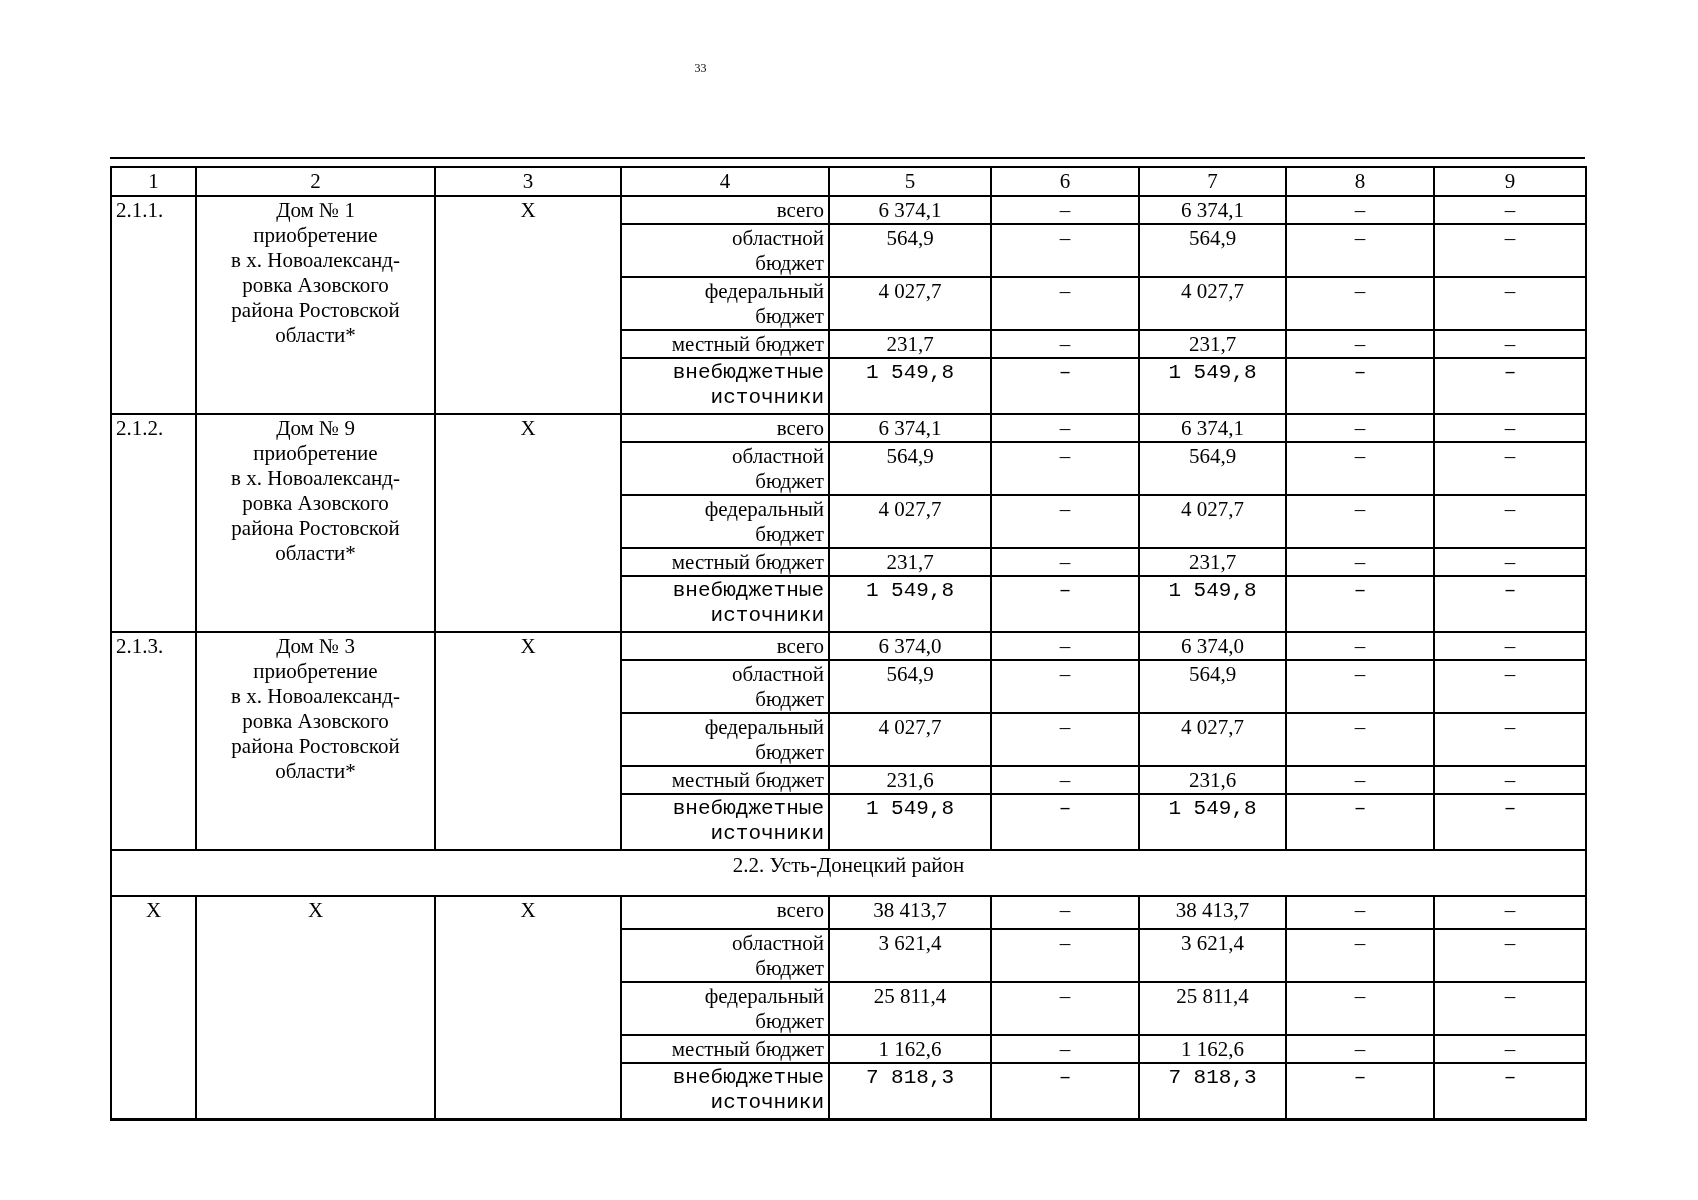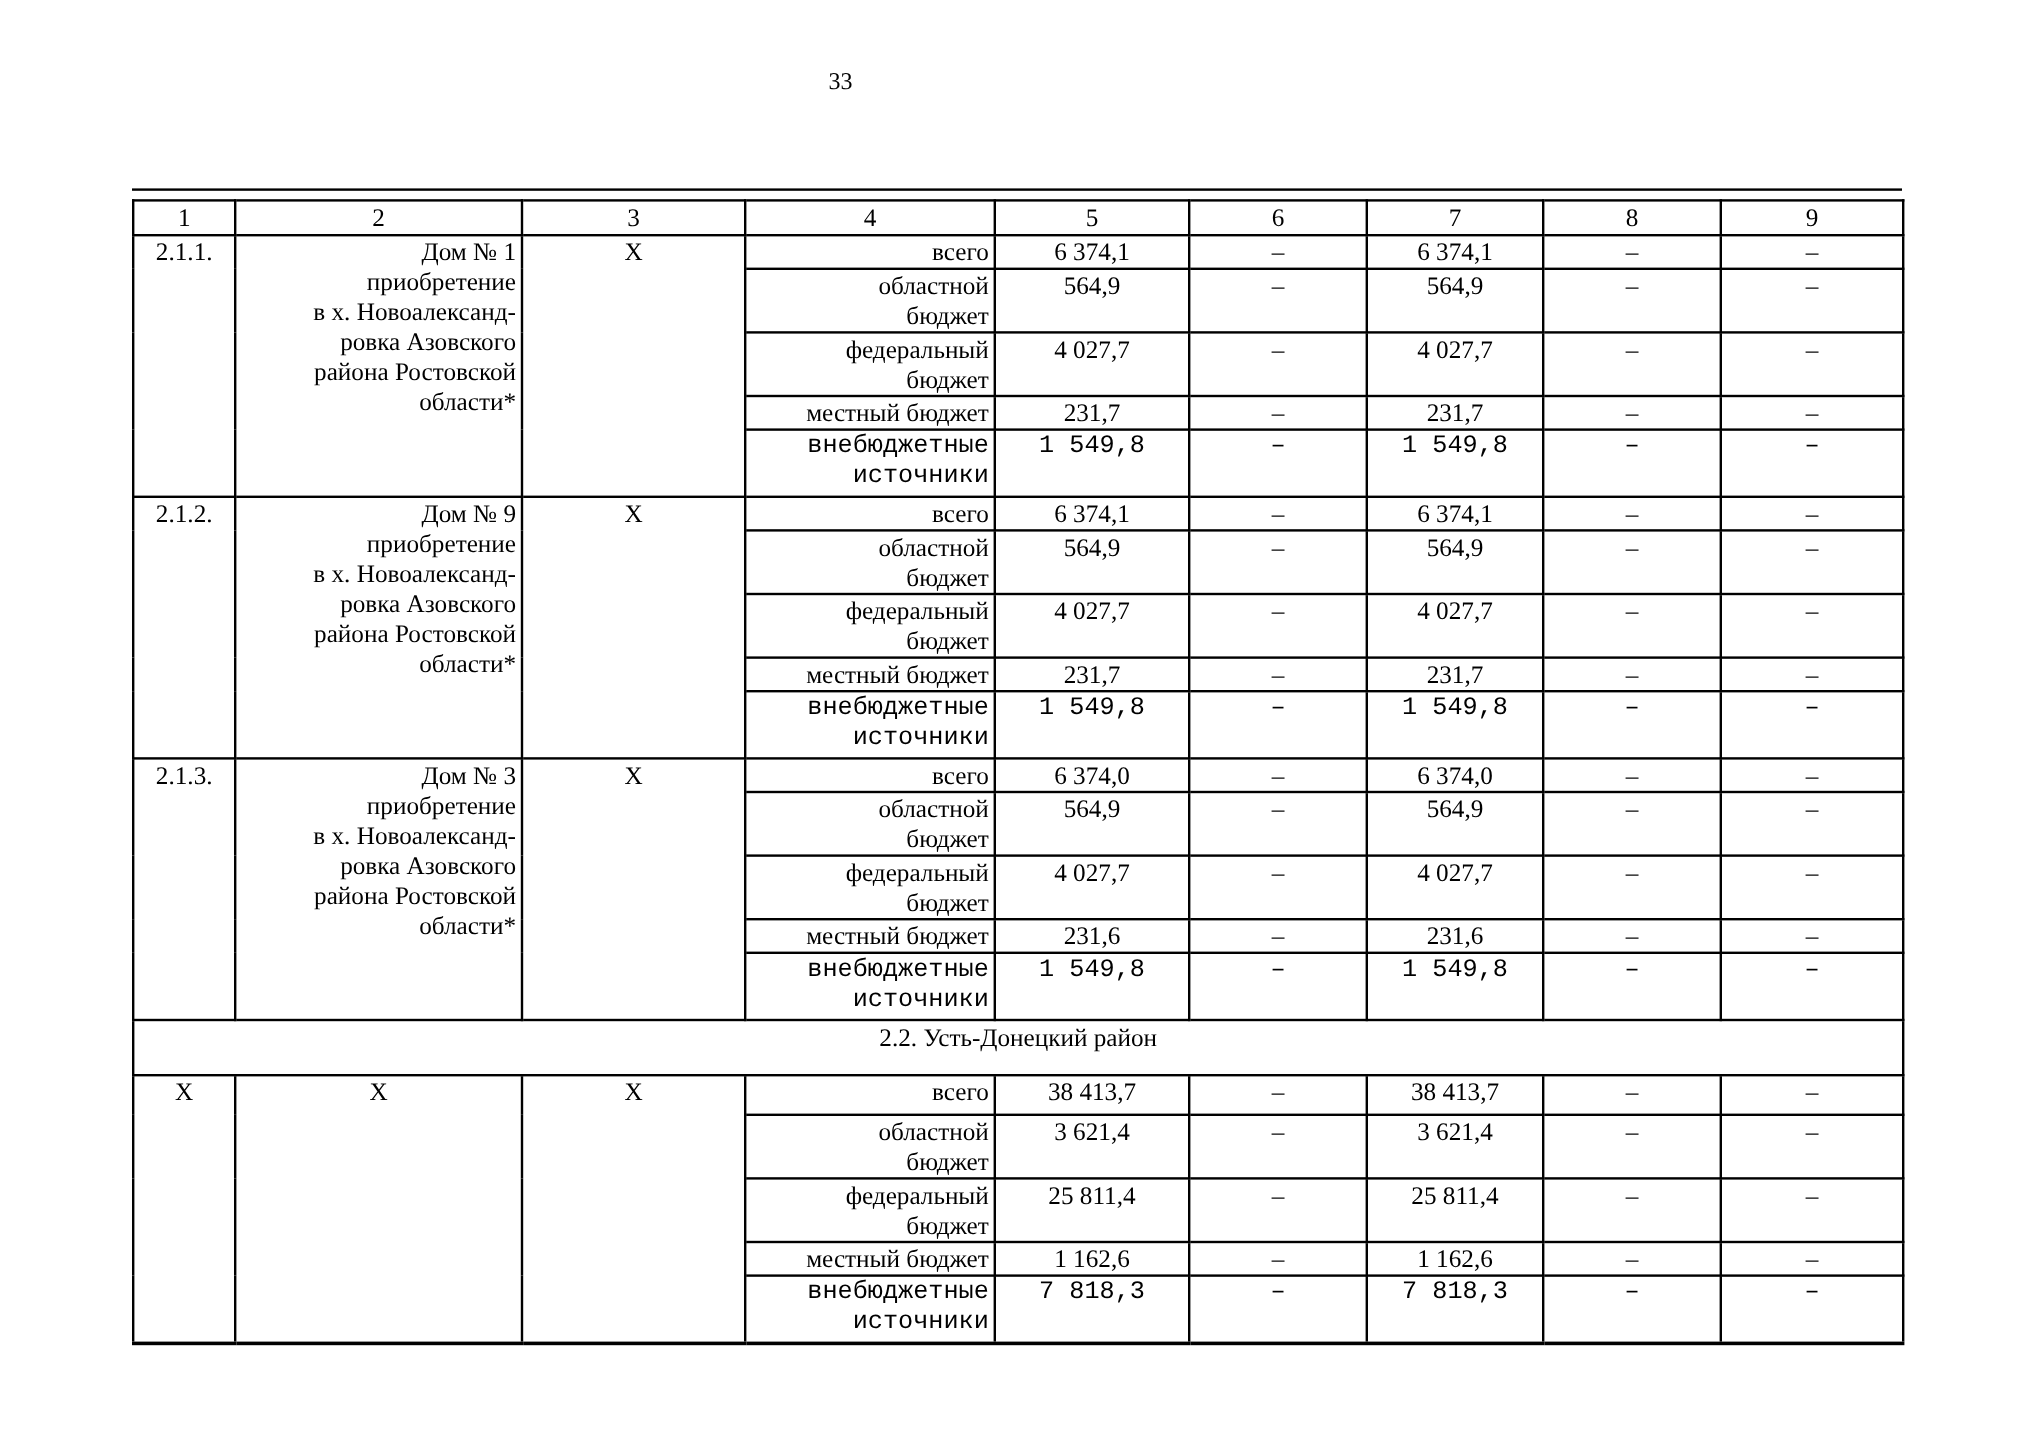--- a/index.html
+++ b/index.html
@@ -14,21 +14,21 @@
     font-family: "Liberation Serif", serif;
     color: #000;
     overflow: hidden;
   }
   .page-number {
     position: absolute;
     top: 56px;
     left: 0;
     width: 1401px;
     text-align: center;
-    font-size: 20px;
+    font-size: 12px;
     line-height: 24px;
   }
   .top-rule {
     position: absolute;
     left: 110px;
     top: 157px;
     width: 1475px;
     height: 0;
     border-top: 2px solid #000;
   }
@@ -54,23 +54,23 @@
     height: 26px;
     text-align: center;
     border-bottom: 3px solid #000;
     padding: 1px 0 0 0;
   }
   tr.rs  { height: 28px; }
   tr.rs2 { height: 33px; }
   tr.rm  { height: 51px; }
   tr.rm2 { height: 52px; padding-left: 40px; }
   tr.rl  { height: 56px; font-family: Liberation Mono, monospace; }
-  .cell-num   { text-align: center; }
+  .cell-num   { }
   .cell-x     { text-align: center; }
-  .cell-name  { text-align: right; padding-left: 9px; white-space: pre-line; }
+  .cell-name  { text-align: center; padding-left: 9px; white-space: pre-line; }
   .cell-label { text-align: right; padding-left: 10px; white-space: pre-line; }
   .cell-val   { text-align: center; }
   tr.section-row td {
     height: 30px;
     text-align: center;
     padding: 2px 0 12px 0;
   }
   tbody.bottom-group tr:last-child td,
   tbody.bottom-group td[rowspan] {
     border-bottom: 3px solid #000;

